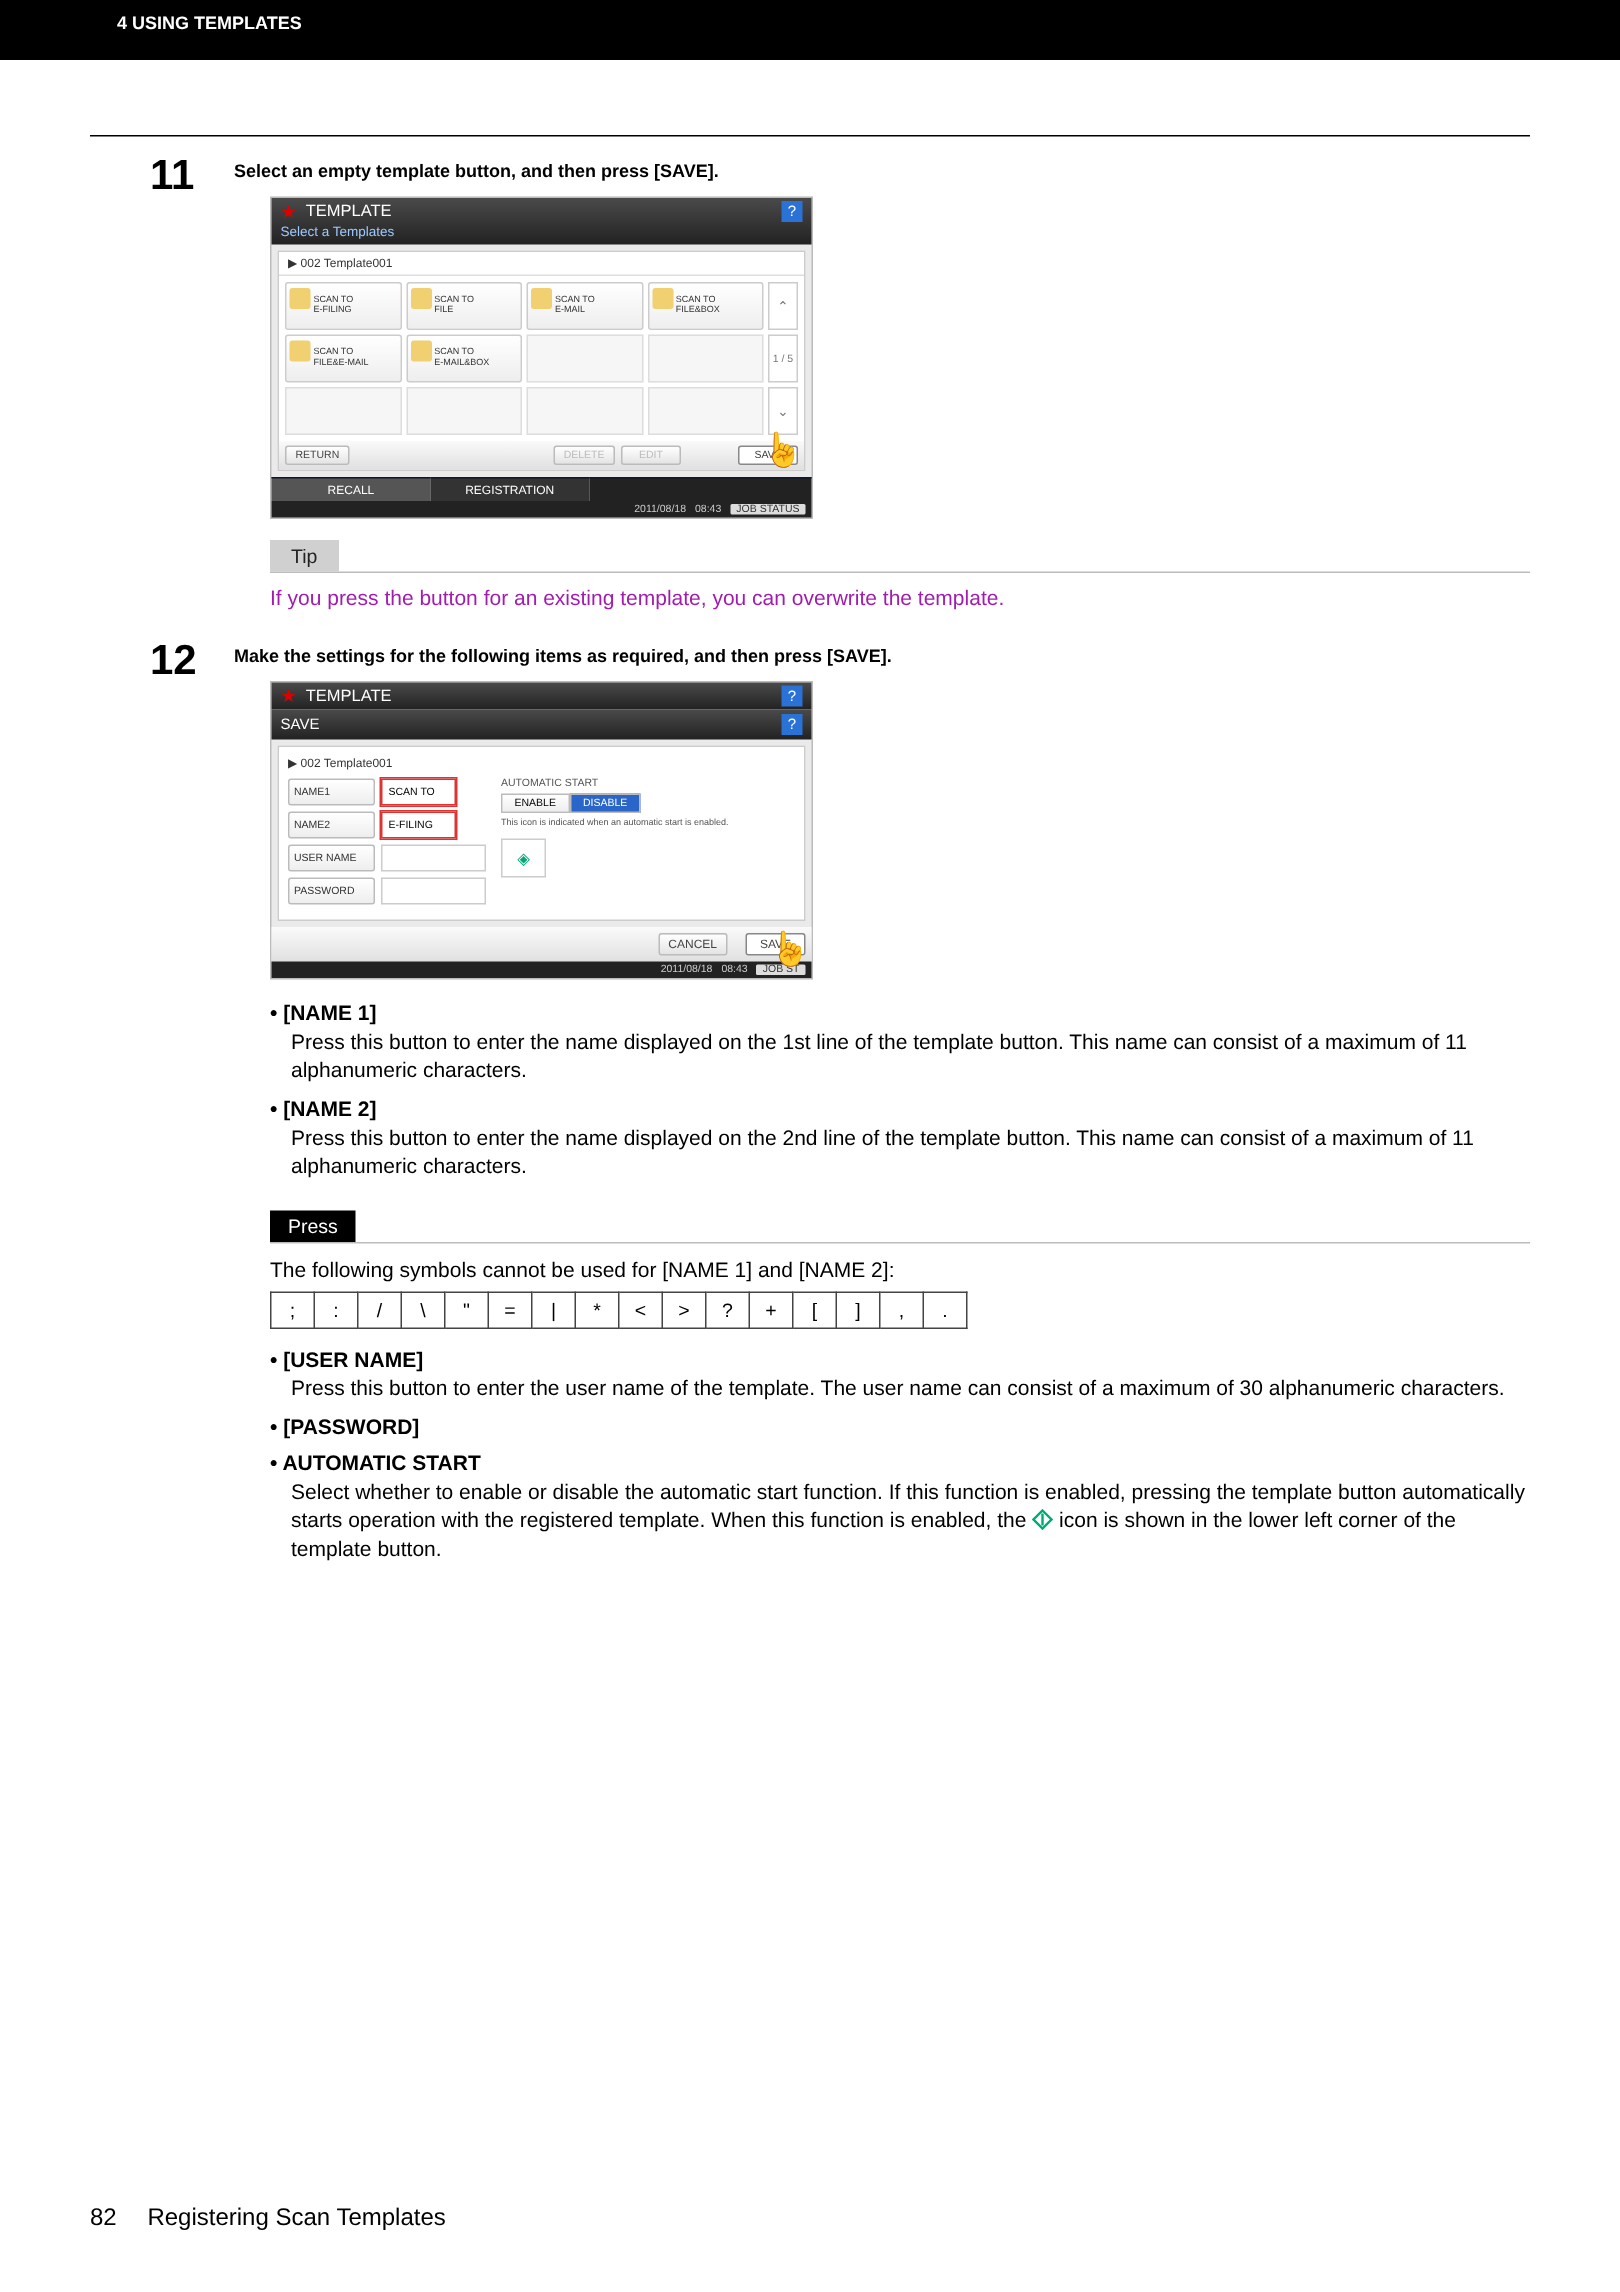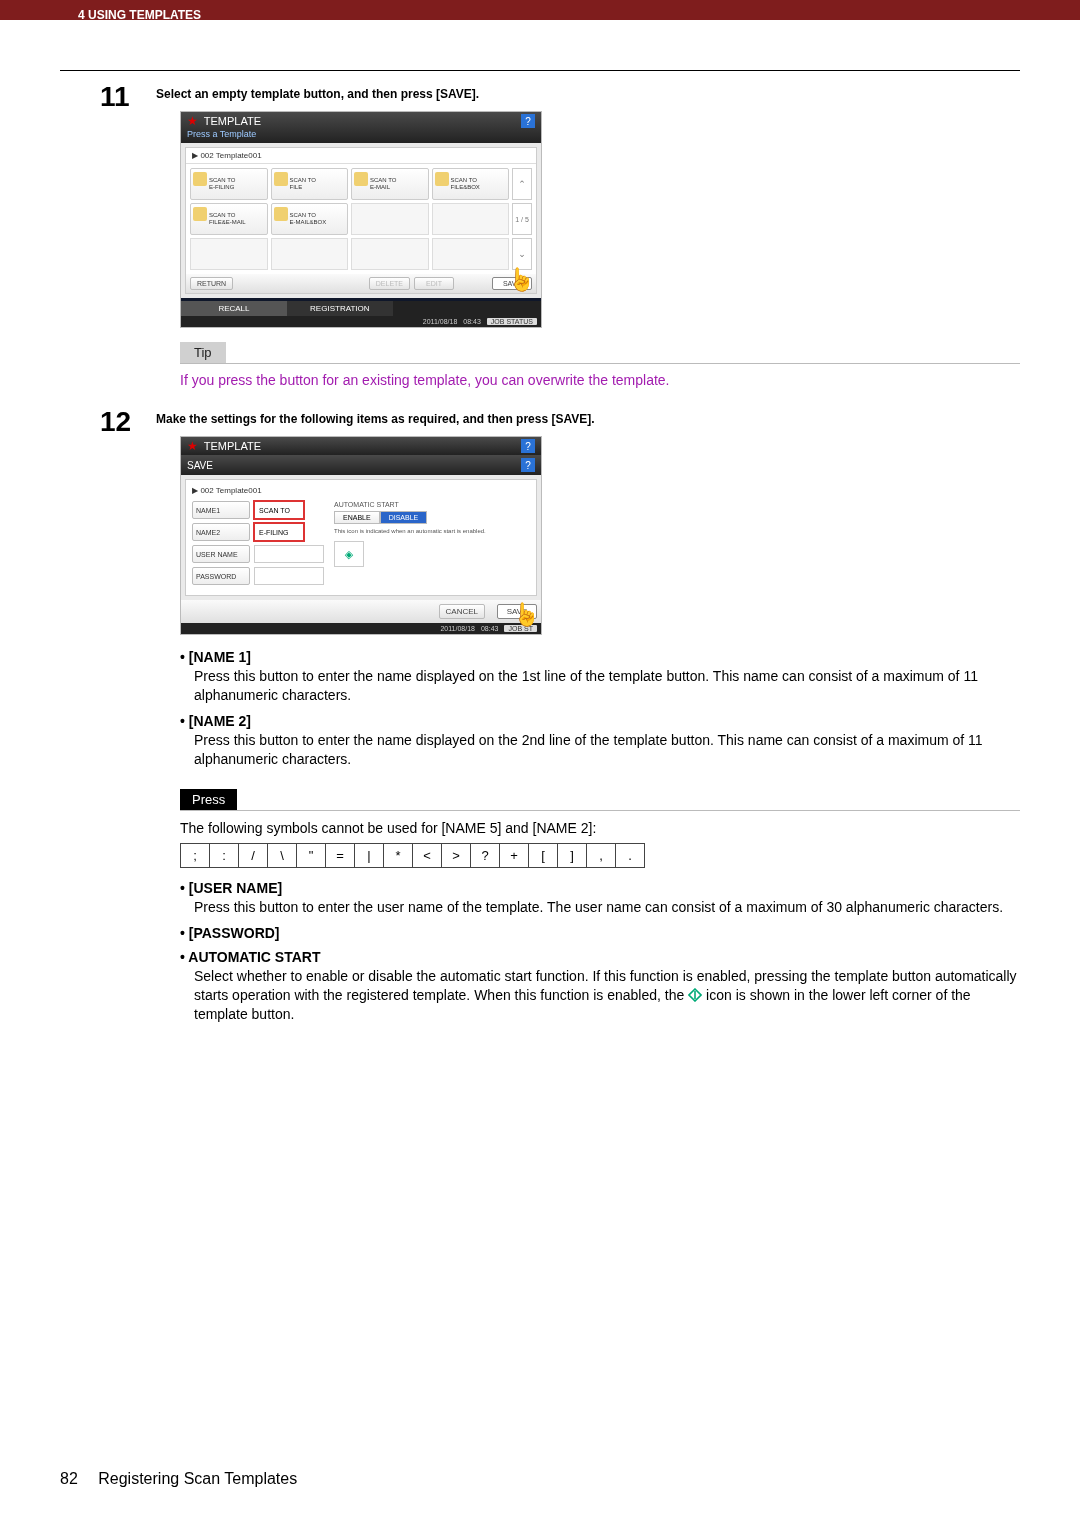--- a/index.html
+++ b/index.html
@@ -4,26 +4,26 @@
 <style>
   * { box-sizing: border-box; margin: 0; padding: 0; }
   body {
     font-family: Arial, Helvetica, sans-serif;
     background: #fff;
     width: 1080px;
     height: 1528px;
     position: relative;
   }
   .header-bar {
-    background: #7f1d1d;
+    background: #000000;
     color: #fff;
     font-size: 12px;
     font-weight: bold;
     padding: 8px 0 8px 78px;
-    height: 20px;
+    height: 40px;
   }
   .content {
     padding: 50px 60px 0 60px;
   }
   .hr-top {
     border: none;
     border-top: 1px solid #000;
     margin-bottom: 14px;
   }
   .step {
@@ -154,21 +154,21 @@
   .shot1-tabs {
     display: flex;
   }
   .shot1-tabs .tab {
     flex: 1;
     font-size: 8px;
     color: #fff;
     text-align: center;
     padding: 3px 0;
     background: #555;
-    border-top: 3px solid #0f172a;
+    border-top: 1px solid #0f172a;
   }
   .shot1-tabs .tab.active { background: #333; }
   .shot1-status {
     background: #222;
     color: #ccc;
     font-size: 7px;
     padding: 2px 4px;
     display: flex;
     justify-content: flex-end;
     gap: 6px;
@@ -277,21 +277,21 @@
     <div class="step-title">Select an empty template button, and then press [SAVE].</div>
 
     <div class="screenshot-wrap">
       <div class="shot1">
         <div class="shot1-top">
           <div class="row1">
             <span class="star">★</span>
             <span>TEMPLATE</span>
             <span class="help-q">?</span>
           </div>
-          <div class="row2">Press a Template</div>
+          <div class="row2">Select a Templates</div>
         </div>
         <div class="shot1-body">
           <div class="bread">▶  002  Template001</div>
           <div class="grid6">
             <div class="tpl-btn">
                 <span class="ic"></span>
                 <span>SCAN TO</span>
                 <span>E-FILING</span>
               </div>
             <div class="tpl-btn">
@@ -437,21 +437,21 @@
         <div class="desc">Press this button to enter the name displayed on the 1st line of the template button. This name can consist of a maximum of 11 alphanumeric characters.</div>
       </div>
       <div class="bullet-item">
         <span class="bullet-title">[NAME 2]</span>
         <div class="desc">Press this button to enter the name displayed on the 2nd line of the template button. This name can consist of a maximum of 11 alphanumeric characters.</div>
       </div>
 
       <div>
         <span class="note-label">Press</span>
         <hr class="note-rule">
-        <div class="desc" style="margin-left:0">The following symbols cannot be used for [NAME 5] and [NAME 2]:</div>
+        <div class="desc" style="margin-left:0">The following symbols cannot be used for [NAME 1] and [NAME 2]:</div>
         <table class="sym-table">
           <tbody>
               <tr id="sym-row">
                 <td>;</td>
                 <td>:</td>
                 <td>/</td>
                 <td>\</td>
                 <td>"</td>
                 <td>=</td>
                 <td>|</td>

